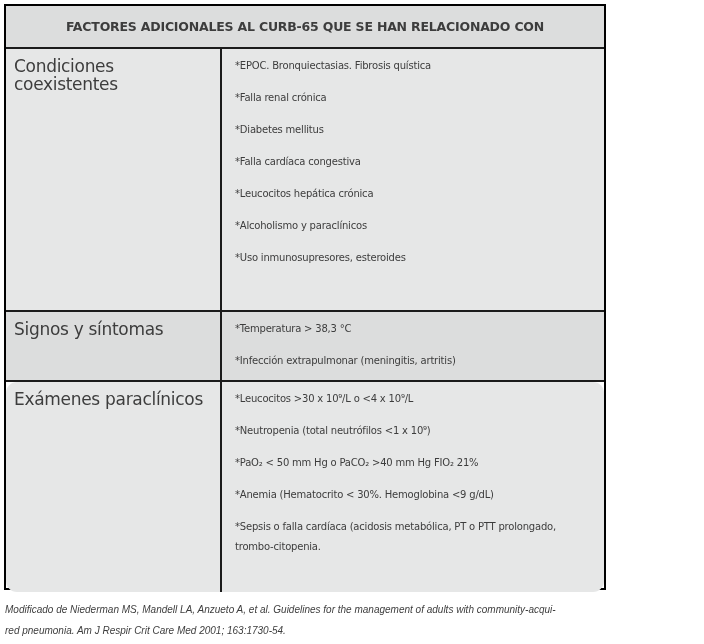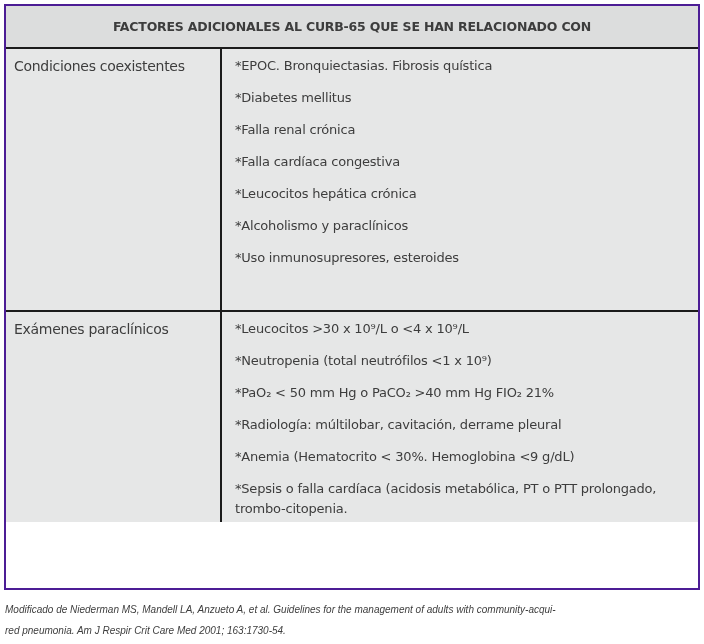--- a/index.html
+++ b/index.html
@@ -8,24 +8,24 @@
     background: #ffffff;
     width: 704px;
     height: 644px;
     position: relative;
     font-family: "DejaVu Sans", sans-serif;
   }
   .table {
     position: absolute;
     left: 4px;
     top: 4px;
-    width: 696px;
+    width: 602px;
     height: 586px;
     box-sizing: border-box;
-    border: 2px solid #4c1d95;
+    border: 2px solid #000000;
     color: #3d3d3d;
   }
   .table-header {
     box-sizing: border-box;
     height: 43px;
     background: #dcdddd;
     border-bottom: 2px solid #1b1b1b;
     display: flex;
     flex-direction: column;
     justify-content: center;
@@ -39,36 +39,36 @@
   .trow {
     display: flex;
     box-sizing: border-box;
     overflow: hidden;
   }
   .trow.light { background: #e6e7e7; }
   .trow.dark  { background: #dcdddd; }
   .trow.bordered { border-bottom: 2px solid #1b1b1b; }
   .row-conditions { height: 263px; }
   .row-signs      { height: 70px;  }
-  .row-labs       { height: 210px; }
+  .row-labs       { height: 210px; border-radius: 11px; }
   .cell-label {
     box-sizing: border-box;
     width: 216px;
     flex: 0 0 216px;
     border-right: 2px solid #1b1b1b;
     padding: 8px 6px 0 8px;
-    font-size: 14px;
+    font-size: 17px;
     letter-spacing: -0.3px;
     line-height: 18px;
   }
   .cell-items {
     box-sizing: border-box;
     flex: 1;
     padding: 7px 14px 0 13px;
-    font-size: 13px;
+    font-size: 10px;
     letter-spacing: -0.2px;
     overflow: hidden;
   }
   .item {
     line-height: 20px;
     margin: 0 0 12px 0;
   }
   .footnote {
     position: absolute;
     left: 5px;
@@ -87,37 +87,43 @@
 <div class="table">
 
   <div class="table-header">
     <span>FACTORES ADICIONALES AL CURB-65 QUE SE HAN RELACIONADO CON</span>
   </div>
 
   <div class="trow light bordered row-conditions">
     <div class="cell-label">Condiciones coexistentes</div>
     <div class="cell-items">
       <div class="item">*EPOC. Bronquiectasias. Fibrosis quística</div>
+      <div class="item">*Falla renal crónica</div>
       <div class="item">*Diabetes mellitus</div>
-      <div class="item">*Falla renal crónica</div>
       <div class="item">*Falla cardíaca congestiva</div>
       <div class="item">*Leucocitos hepática crónica</div>
       <div class="item">*Alcoholismo y paraclínicos</div>
       <div class="item">*Uso inmunosupresores, esteroides</div>
     </div>
   </div>
 
+  <div class="trow dark bordered row-signs">
+    <div class="cell-label">Signos y síntomas</div>
+    <div class="cell-items">
+      <div class="item">*Temperatura &gt; 38,3 °C</div>
+      <div class="item">*Infección extrapulmonar (meningitis, artritis)</div>
+    </div>
+  </div>
 
   <div class="trow light row-labs">
     <div class="cell-label">Exámenes paraclínicos</div>
     <div class="cell-items">
       <div class="item">*Leucocitos &gt;30 x 10⁹/L o &lt;4 x 10⁹/L</div>
       <div class="item">*Neutropenia (total neutrófilos &lt;1 x 10⁹)</div>
       <div class="item">*PaO₂ &lt; 50 mm Hg o PaCO₂ &gt;40 mm Hg FIO₂ 21%</div>
-      <div class="item">*Radiología: múltilobar, cavitación, derrame pleural</div>
       <div class="item">*Anemia (Hematocrito &lt; 30%. Hemoglobina &lt;9 g/dL)</div>
       <div class="item">*Sepsis o falla cardíaca (acidosis metabólica, PT o PTT prolongado, trombo-citopenia.</div>
     </div>
   </div>
 
 </div>
 
 <div class="footnote">
   <div>Modificado de Niederman MS, Mandell LA, Anzueto A, et al. Guidelines for the management of adults with community-acqui-</div>
   <div>red pneumonia. Am J Respir Crit Care Med 2001; 163:1730-54.</div>

